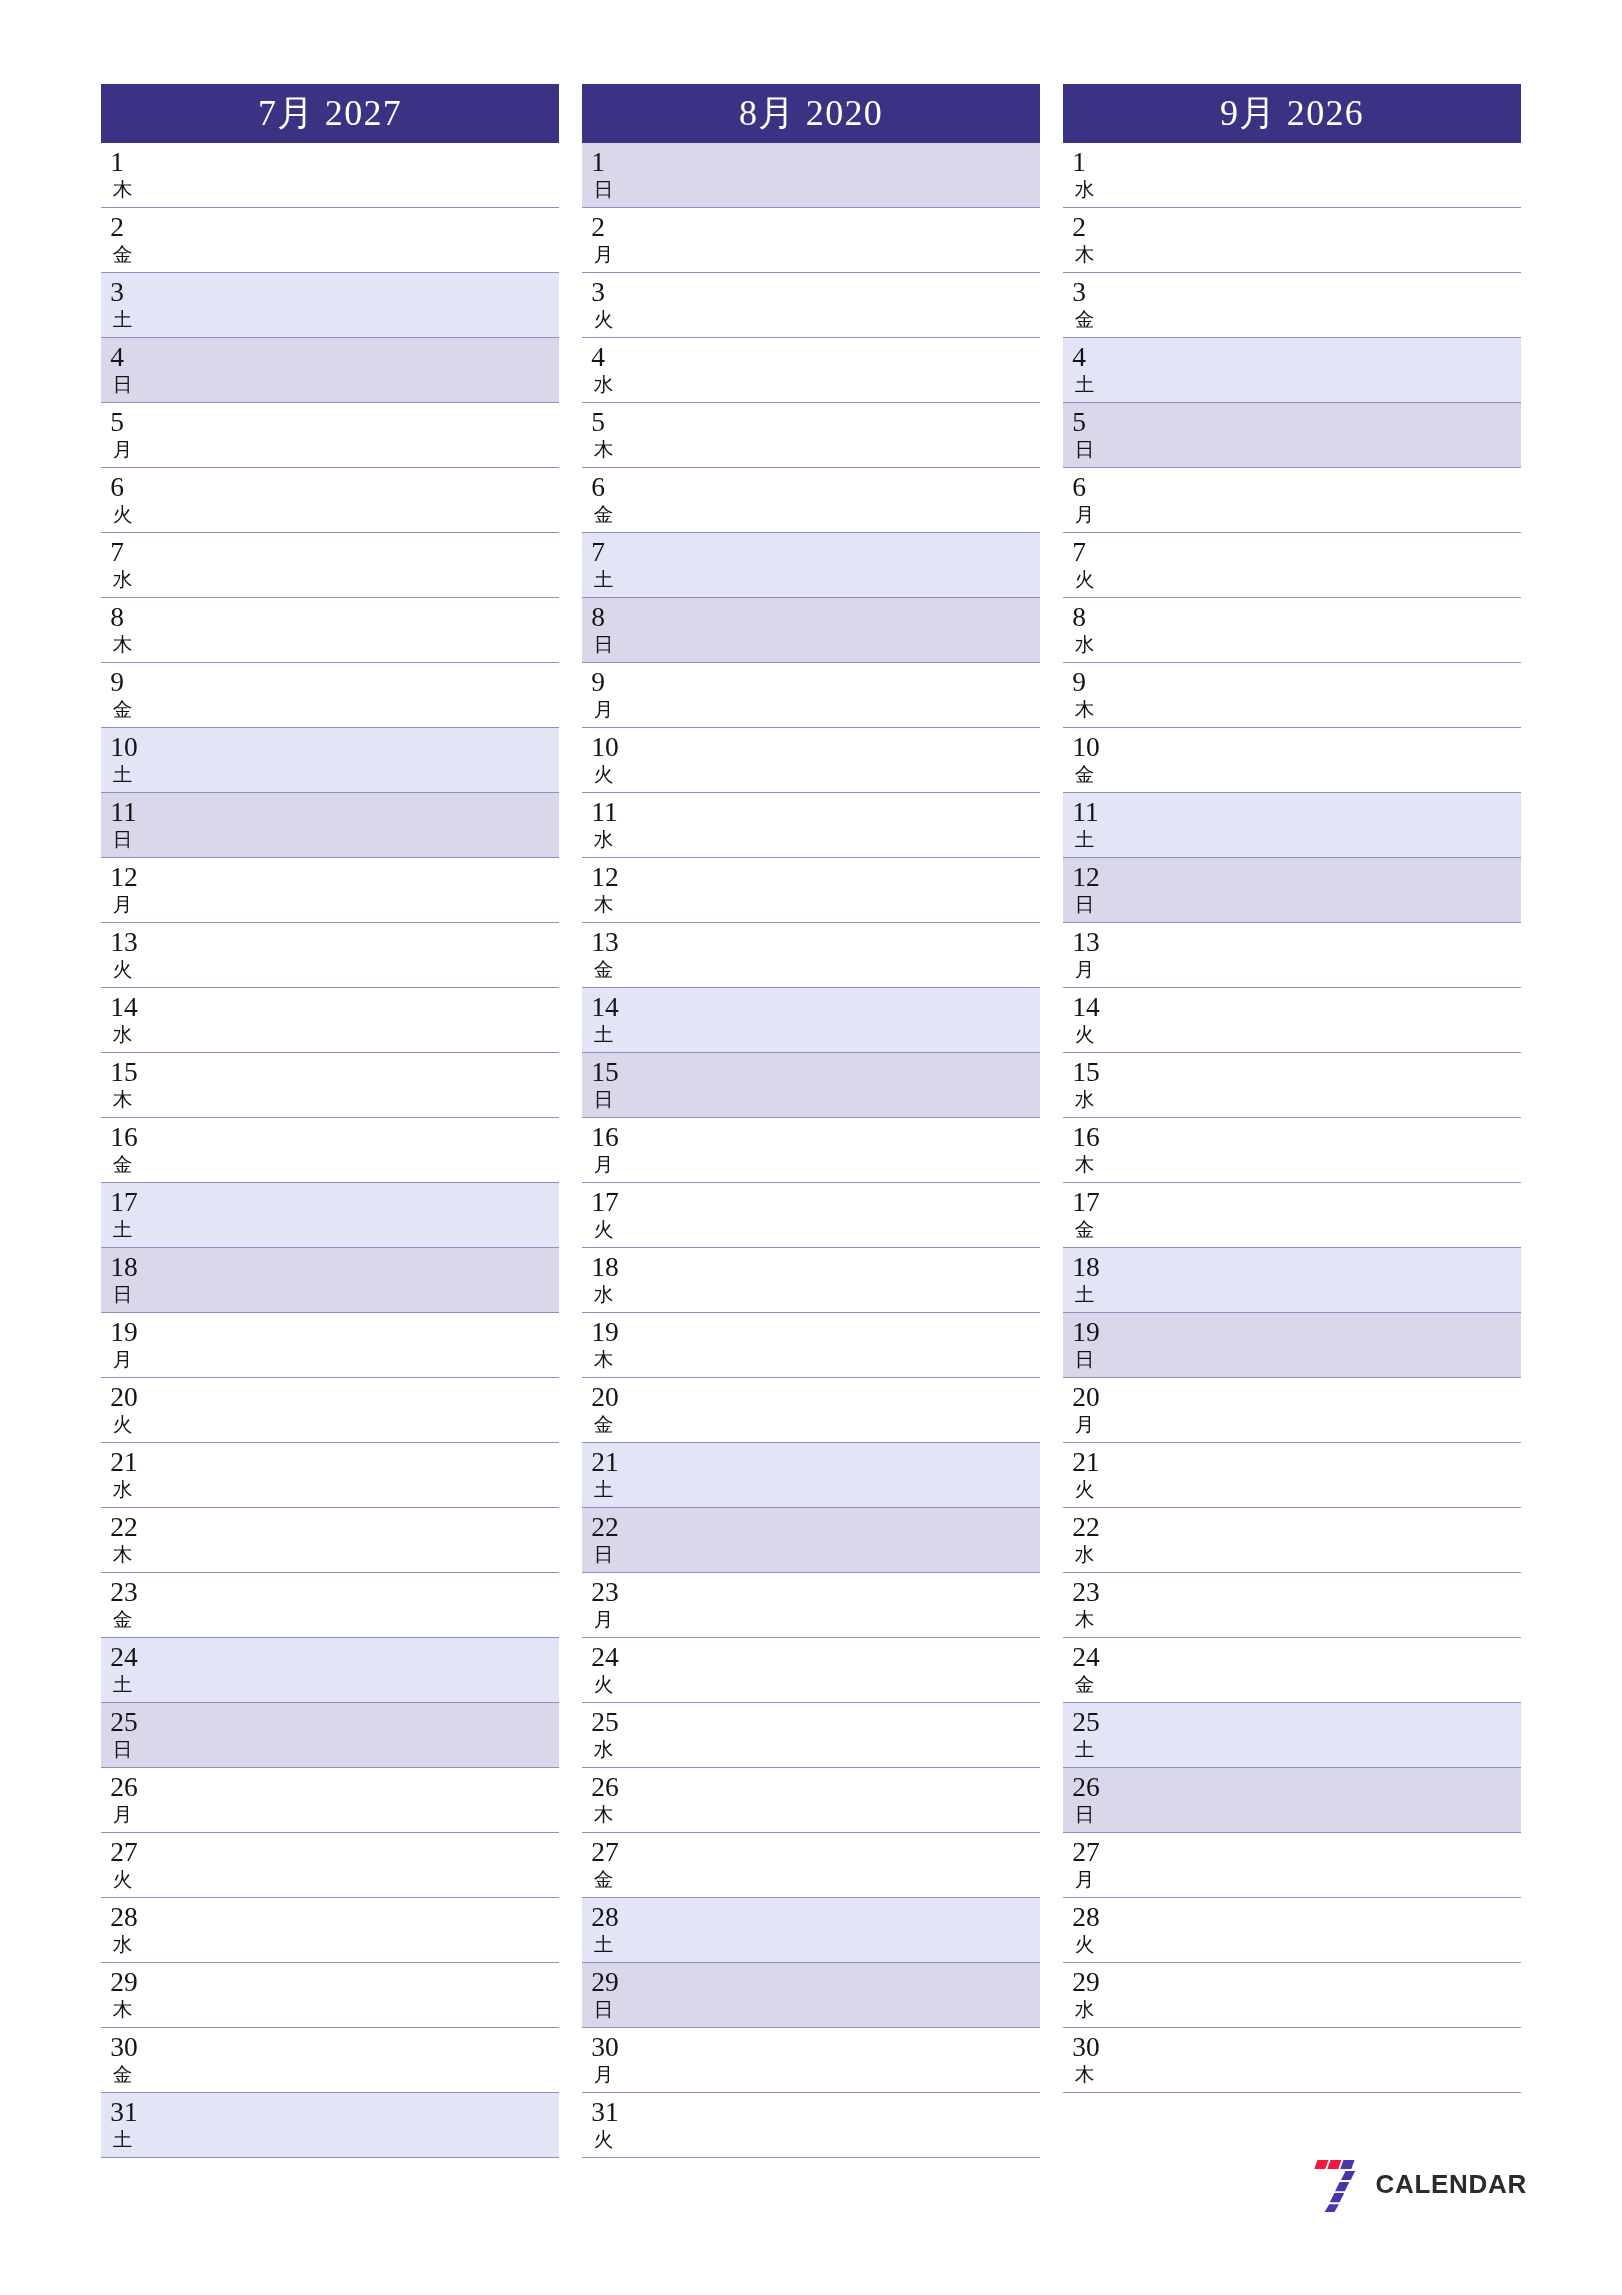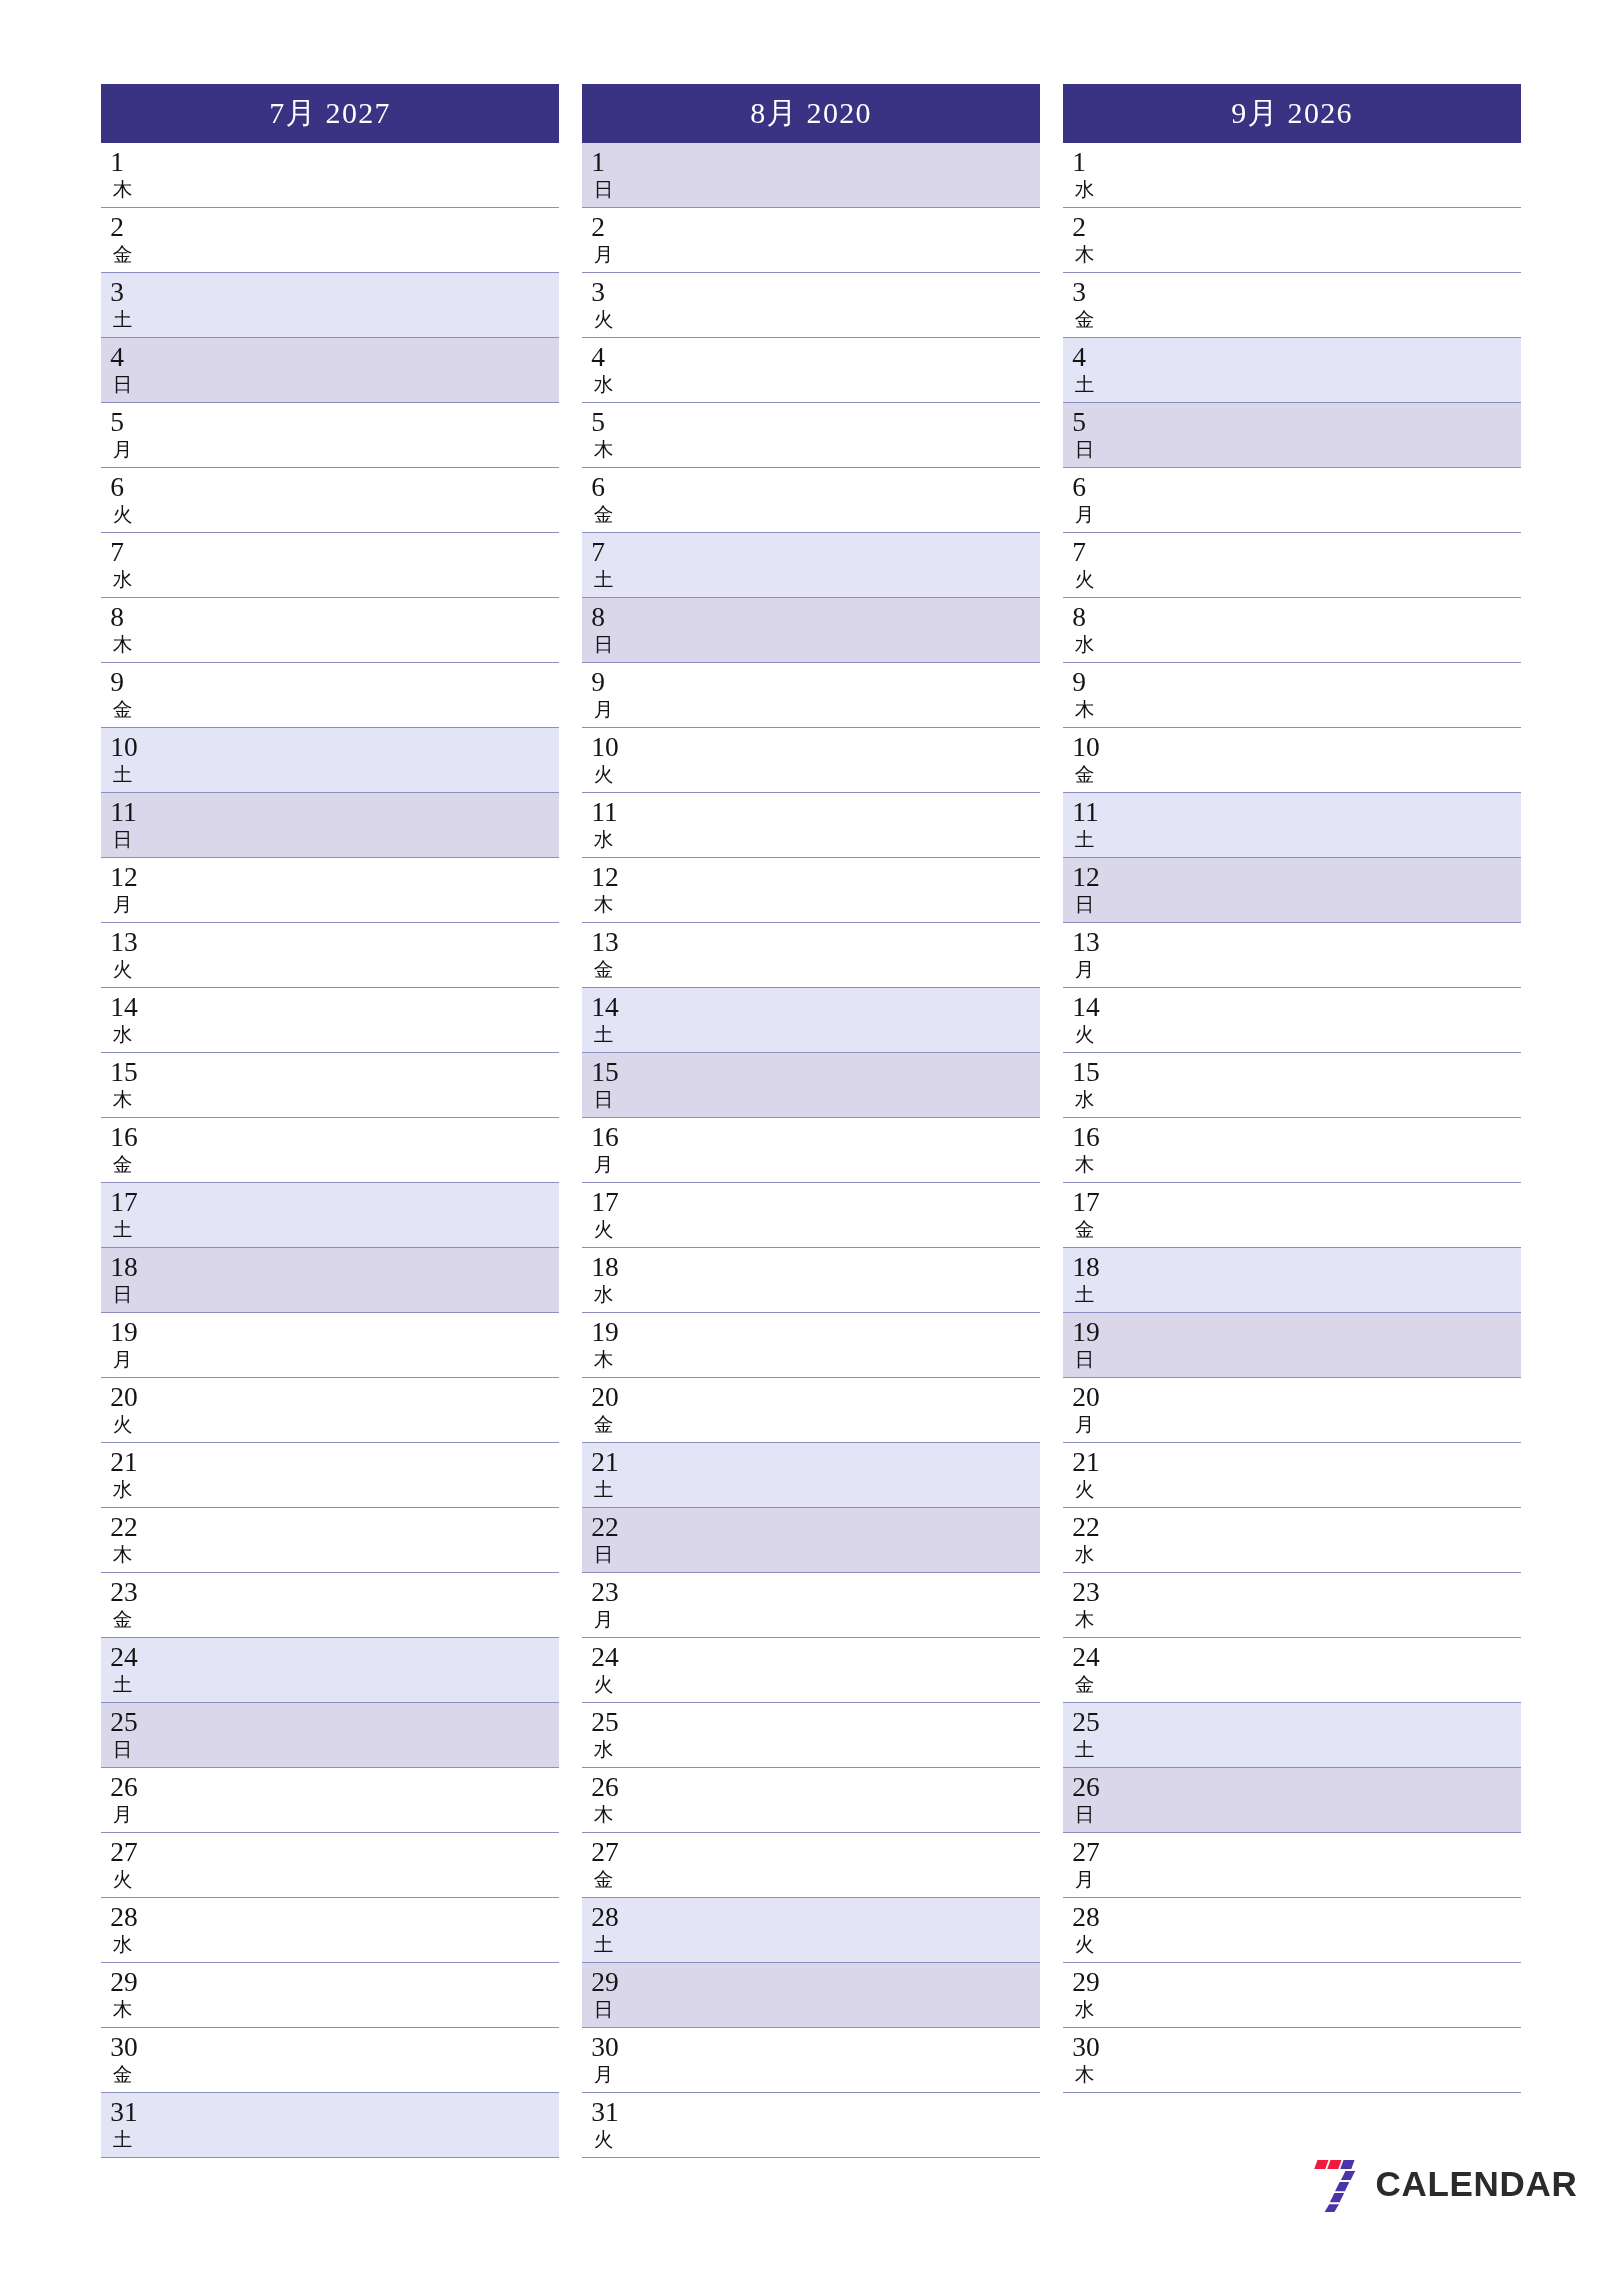--- a/index.html
+++ b/index.html
@@ -40,21 +40,21 @@
     flex-direction: column;
   }
 
   .month-header {
     height: 59px;
     background: #3a3383;
     color: #ffffff;
     display: flex;
     align-items: center;
     justify-content: center;
-    font-size: 30px;
+    font-size: 36px;
     letter-spacing: 1.3px;
     font-family: "Liberation Serif", "DejaVu Serif", serif;
     box-sizing: border-box;
   }
 
   .days-list {
     display: flex;
     flex-direction: column;
   }
 
@@ -103,21 +103,21 @@
     gap: 10.5px;
   }
   .logo-mark {
     width: 56px;
     height: 56px;
     position: relative;
   }
   .logo-text {
     font-family: "Liberation Sans", "DejaVu Sans", sans-serif;
     font-weight: bold;
-    font-size: 35px;
+    font-size: 26px;
     letter-spacing: 0.7px;
     color: #2b2b2b;
     line-height: 34px;
   }
 </style>
 </head>
 <body>
 
 <div id="calendar-page">
 

